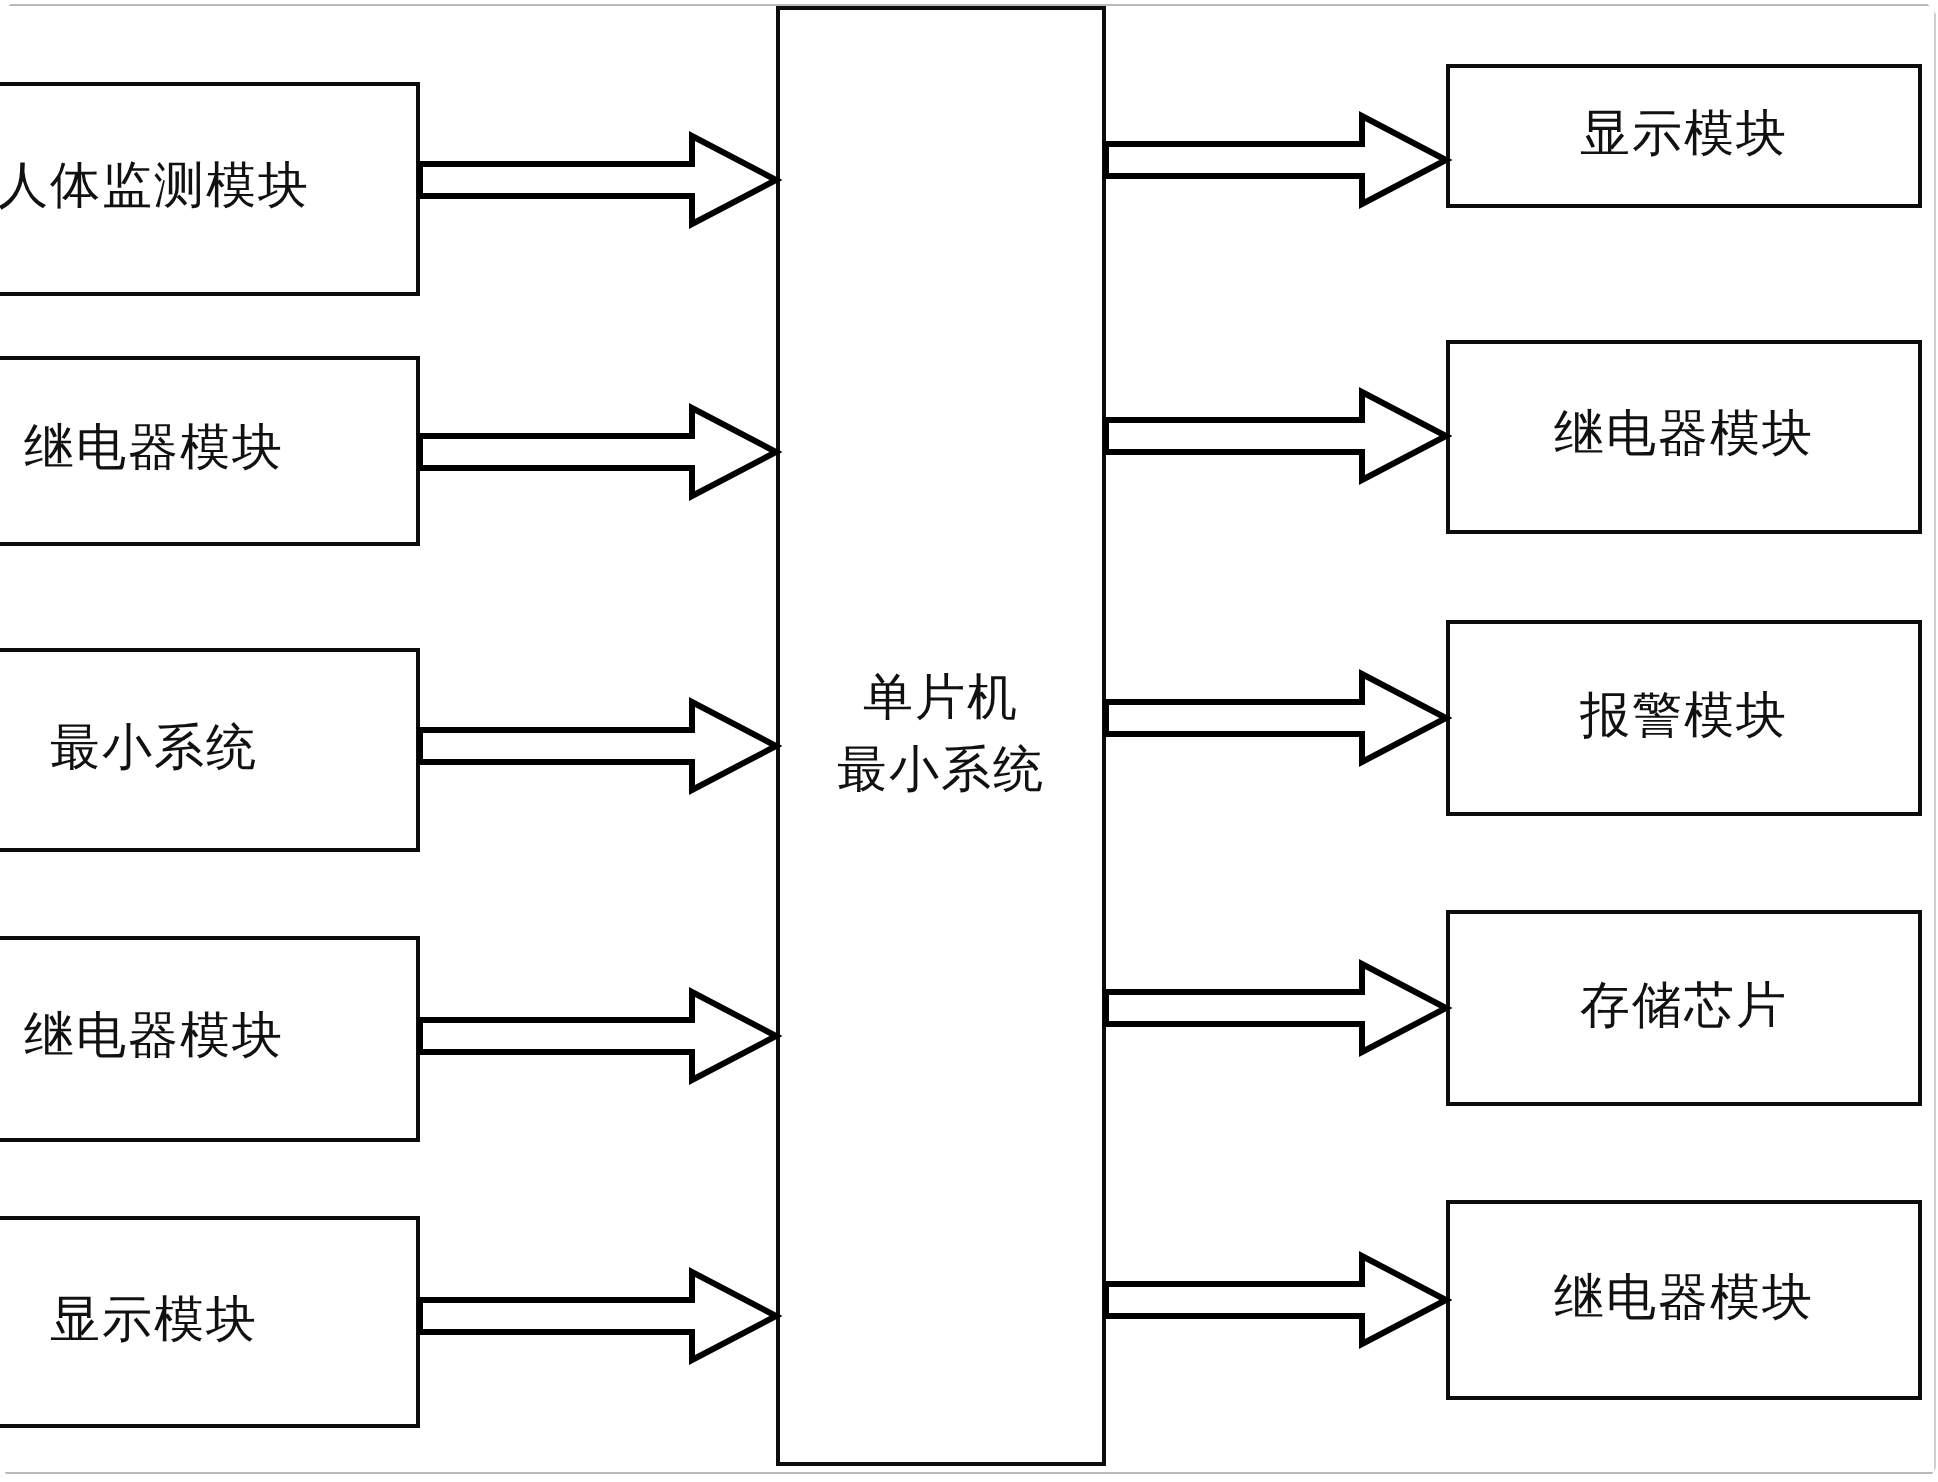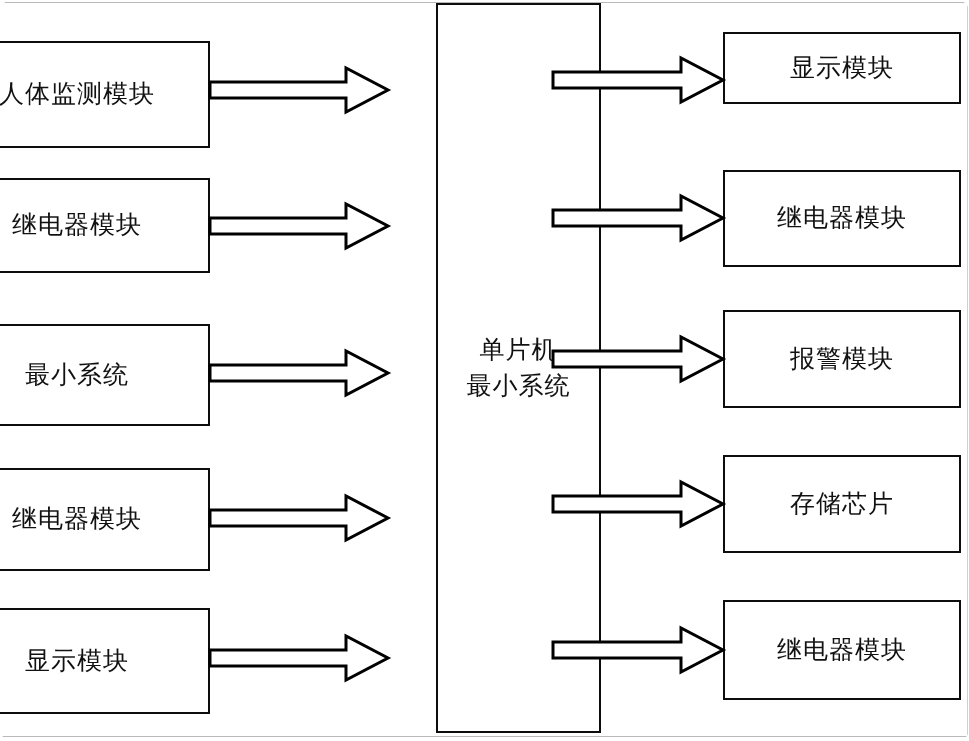--- a/index.html
+++ b/index.html
@@ -94,21 +94,21 @@
   </div>
 
   <div class="node" style="left:-56px; top:468px; width:266px; height:103px;">
     <span class="node-label">继电器模块</span>
   </div>
 
   <div class="node" style="left:-56px; top:608px; width:266px; height:106px;">
     <span class="node-label">显示模块</span>
   </div>
 
-  <div class="node mcu" style="left:388px; top:3px; width:165px; height:730px;margin-left:48px;">
+  <div class="node mcu" style="left:388px; top:3px; width:165px; height:730px;">
     <span class="node-label">单片机
 最小系统</span>
   </div>
 
   <div class="node" style="left:723px; top:32px; width:238px; height:72px;font-family:Liberation Serif, serif;">
     <span class="node-label">显示模块</span>
   </div>
 
   <div class="node" style="left:723px; top:170px; width:238px; height:97px;">
     <span class="node-label">继电器模块</span>

